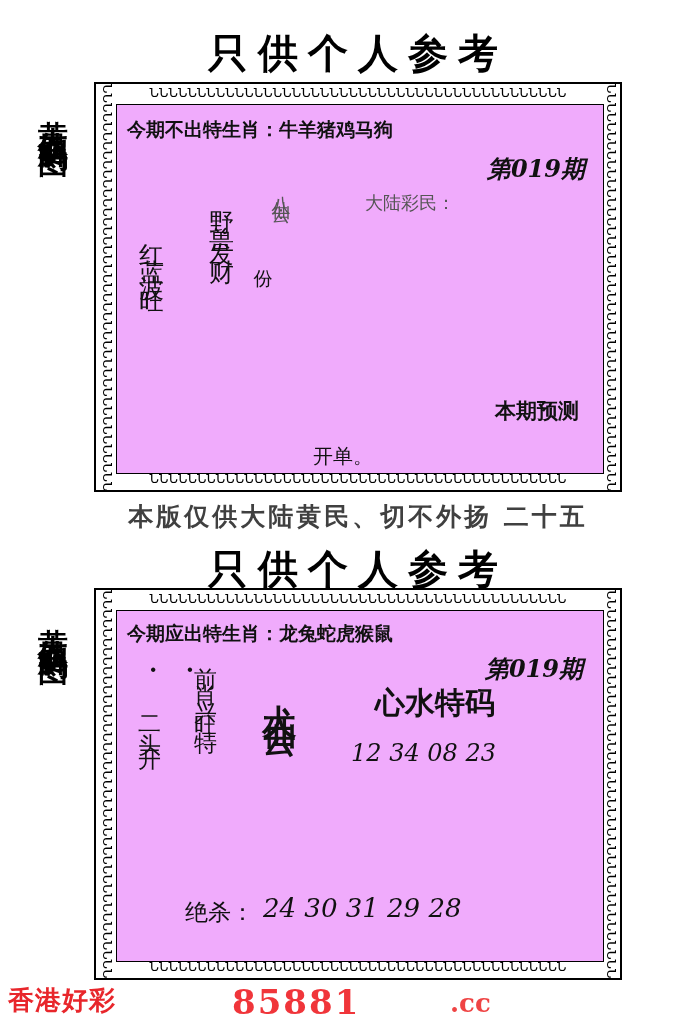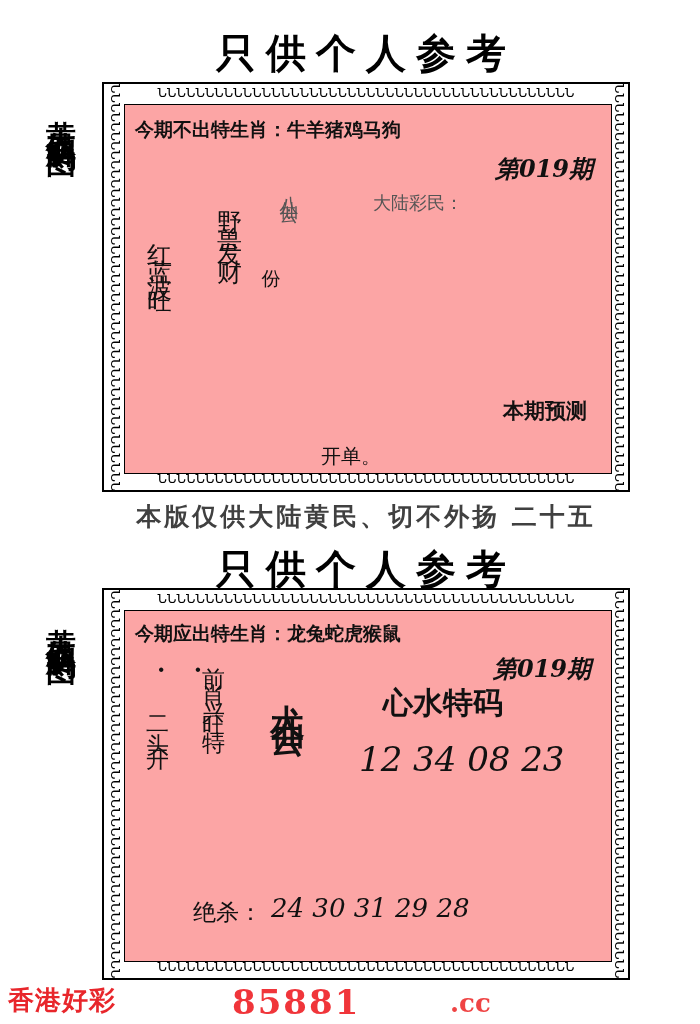--- a/index.html
+++ b/index.html
@@ -4,21 +4,21 @@
 <style>
   html,body{margin:0;padding:0;}
   body{
     width:700px;height:1024px;
     background:#ffffff;
     font-family:"DejaVu Sans", sans-serif;
     position:relative;
     overflow:hidden;
     color:#111;
   }
-  .panel{position:absolute;left:16px;top:0;width:560px;}
+  .panel{position:absolute;left:8px;top:0;width:560px;}
   .panel-top{top:0;height:536px;}
   .panel-bottom{top:536px;height:488px;}
 
   
   .brush-title{
     position:absolute;
     left:0;width:700px;
     text-align:center;
     font-family:"DejaVu Serif", serif;
     font-weight:bold;
@@ -62,21 +62,21 @@
   }
   .wave-top{left:0;top:2px;width:100%;height:16px;text-align:center;}
   .wave-bottom{left:0;bottom:2px;width:100%;height:16px;text-align:center;}
   .wave-left{left:2px;top:0;height:100%;width:16px;writing-mode:vertical-rl;text-align:center;}
   .wave-right{right:2px;top:0;height:100%;width:16px;writing-mode:vertical-rl;text-align:center;}
 
   .inner-box{
     position:absolute;
     border:1.5px solid #000;
     box-sizing:border-box;
-    background:#fca5a5;
+    background:#f0abfc;
   }
 
   .hand{
     position:absolute;
     font-family:"DejaVu Serif", serif;
     color:#111;
     white-space:nowrap;
   }
   .hand-v{
     position:absolute;
@@ -173,21 +173,21 @@
       <div class="hand" style="left:32px;top:44px;font-size:24px;font-weight:bold;letter-spacing:10px;">· ·</div>
 
       <div class="hand-v" style="left:74px;top:38px;font-size:23px;letter-spacing:16px;">前肖兴旺特</div>
 
       <div class="hand-v" style="left:18px;top:88px;font-size:23px;letter-spacing:16px;">二头开</div>
 
       <div class="hand-v" style="left:140px;top:66px;font-size:34px;letter-spacing:12px;font-weight:bold;">犬仙云</div>
 
       <div class="hand" style="left:258px;top:72px;font-size:30px;font-weight:bold;">心水特码</div>
 
-      <div class="hand ital" style="left:234px;top:128px;font-size:34px;">12  34  08 23</div>
+      <div class="hand ital" style="left:234px;top:128px;font-size:24px;">12  34  08 23</div>
 
 
       <div class="hand" style="left:68px;top:286px;font-size:23px;">绝杀：</div>
 
       <div class="hand ital" style="left:146px;top:282px;font-size:26px;">24 30 31 29 28</div>
     </div>
   </div>
 
 </div>
 

